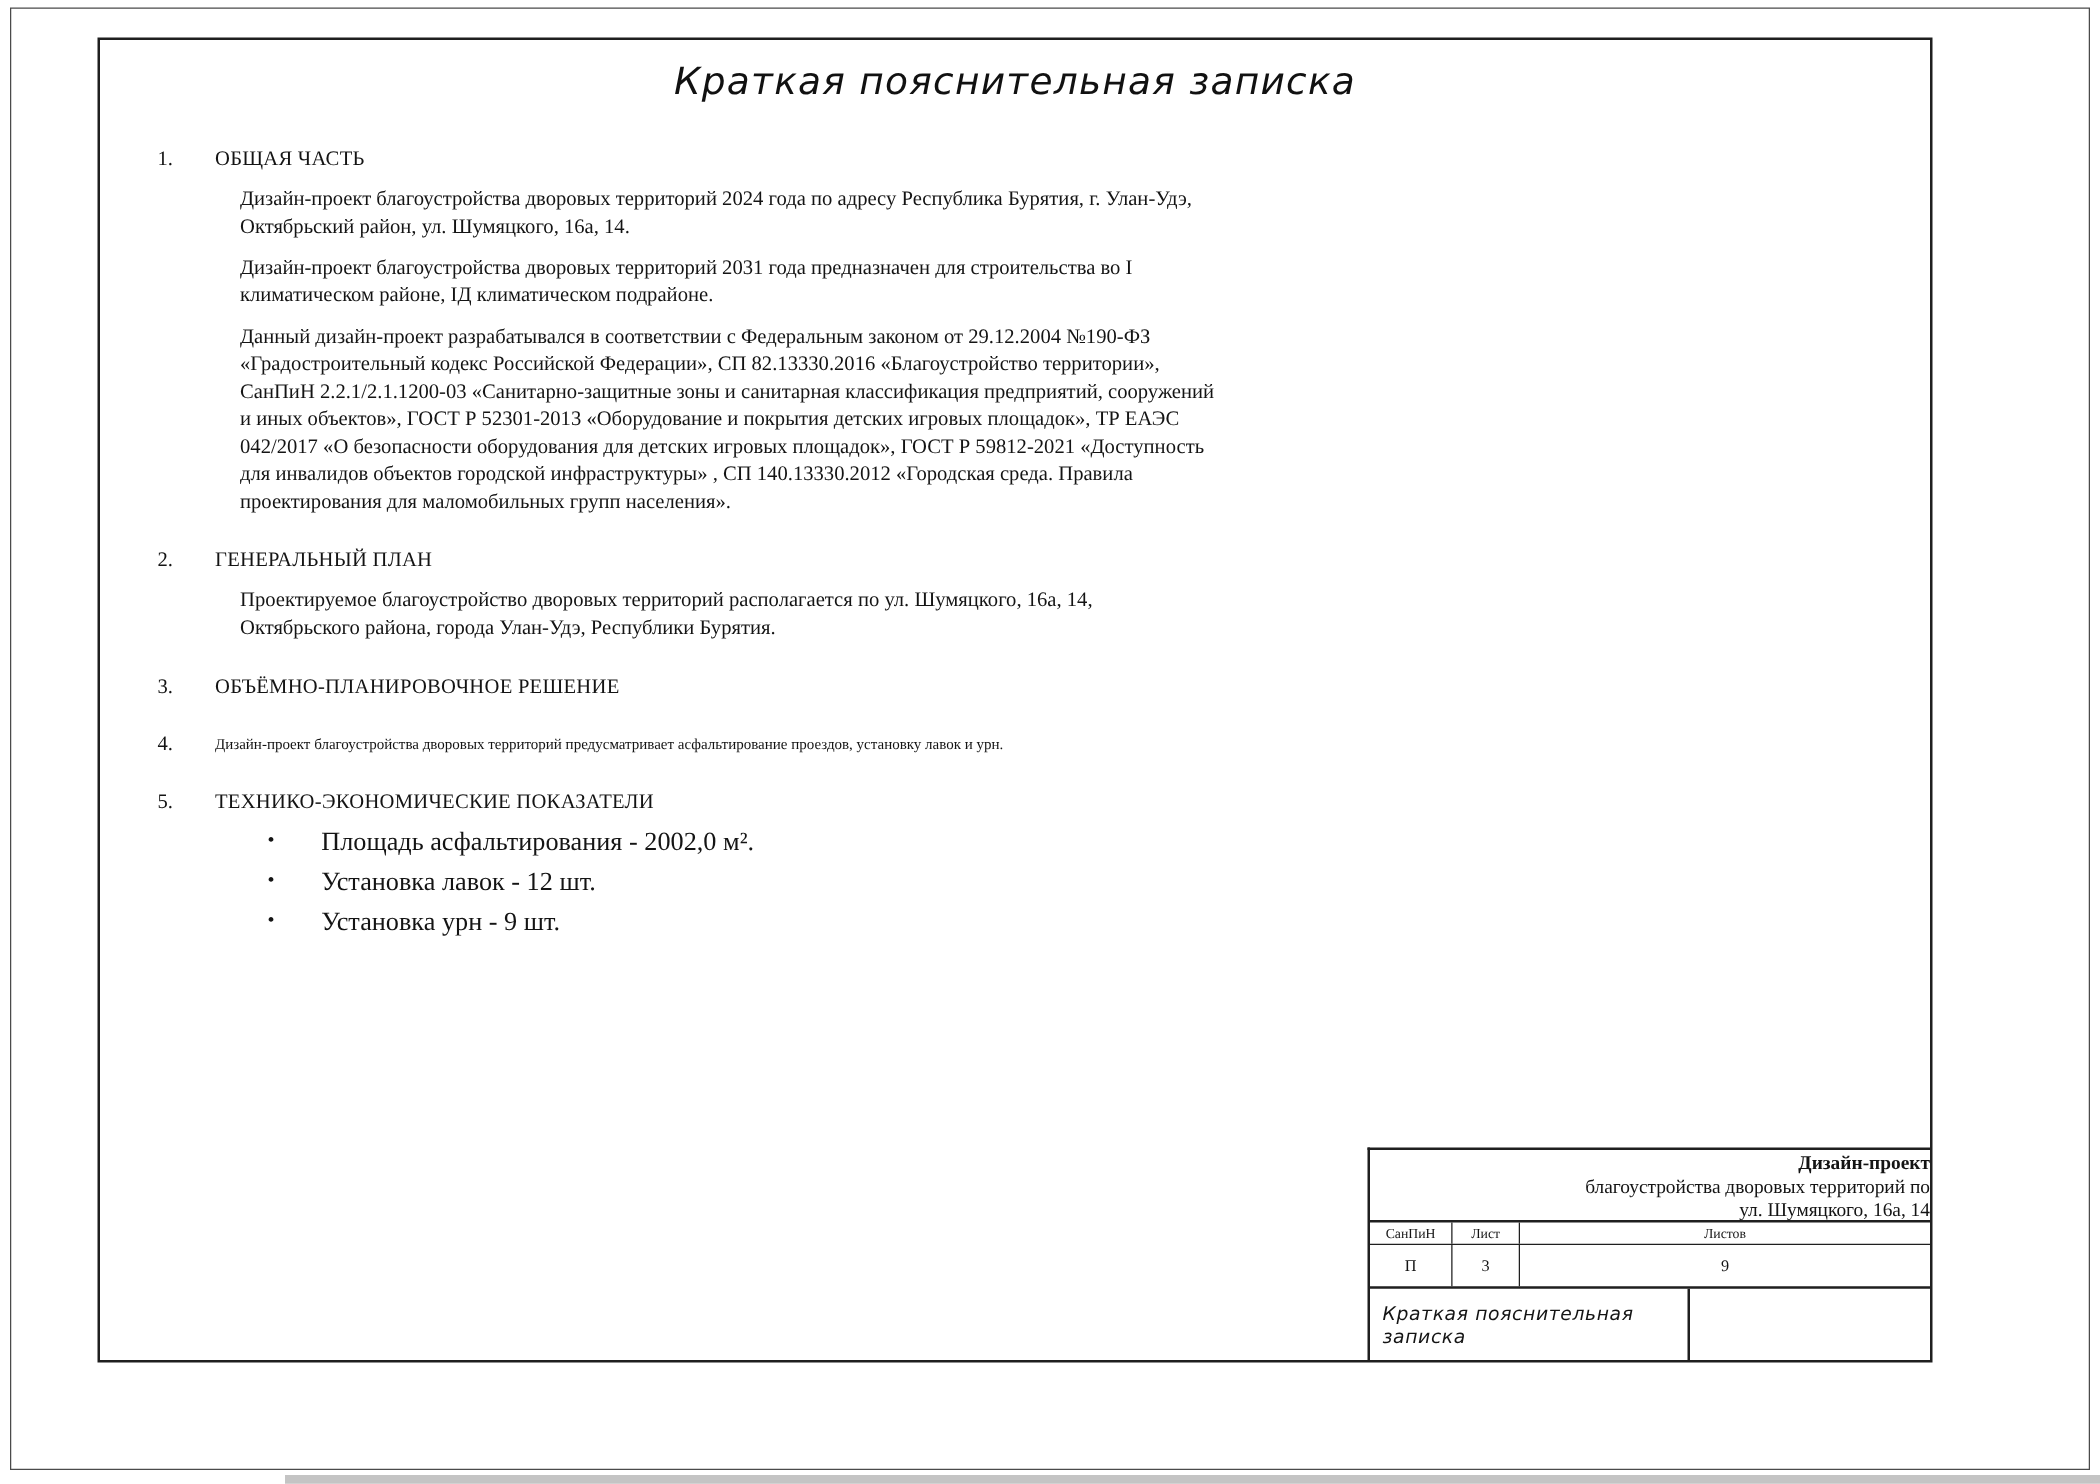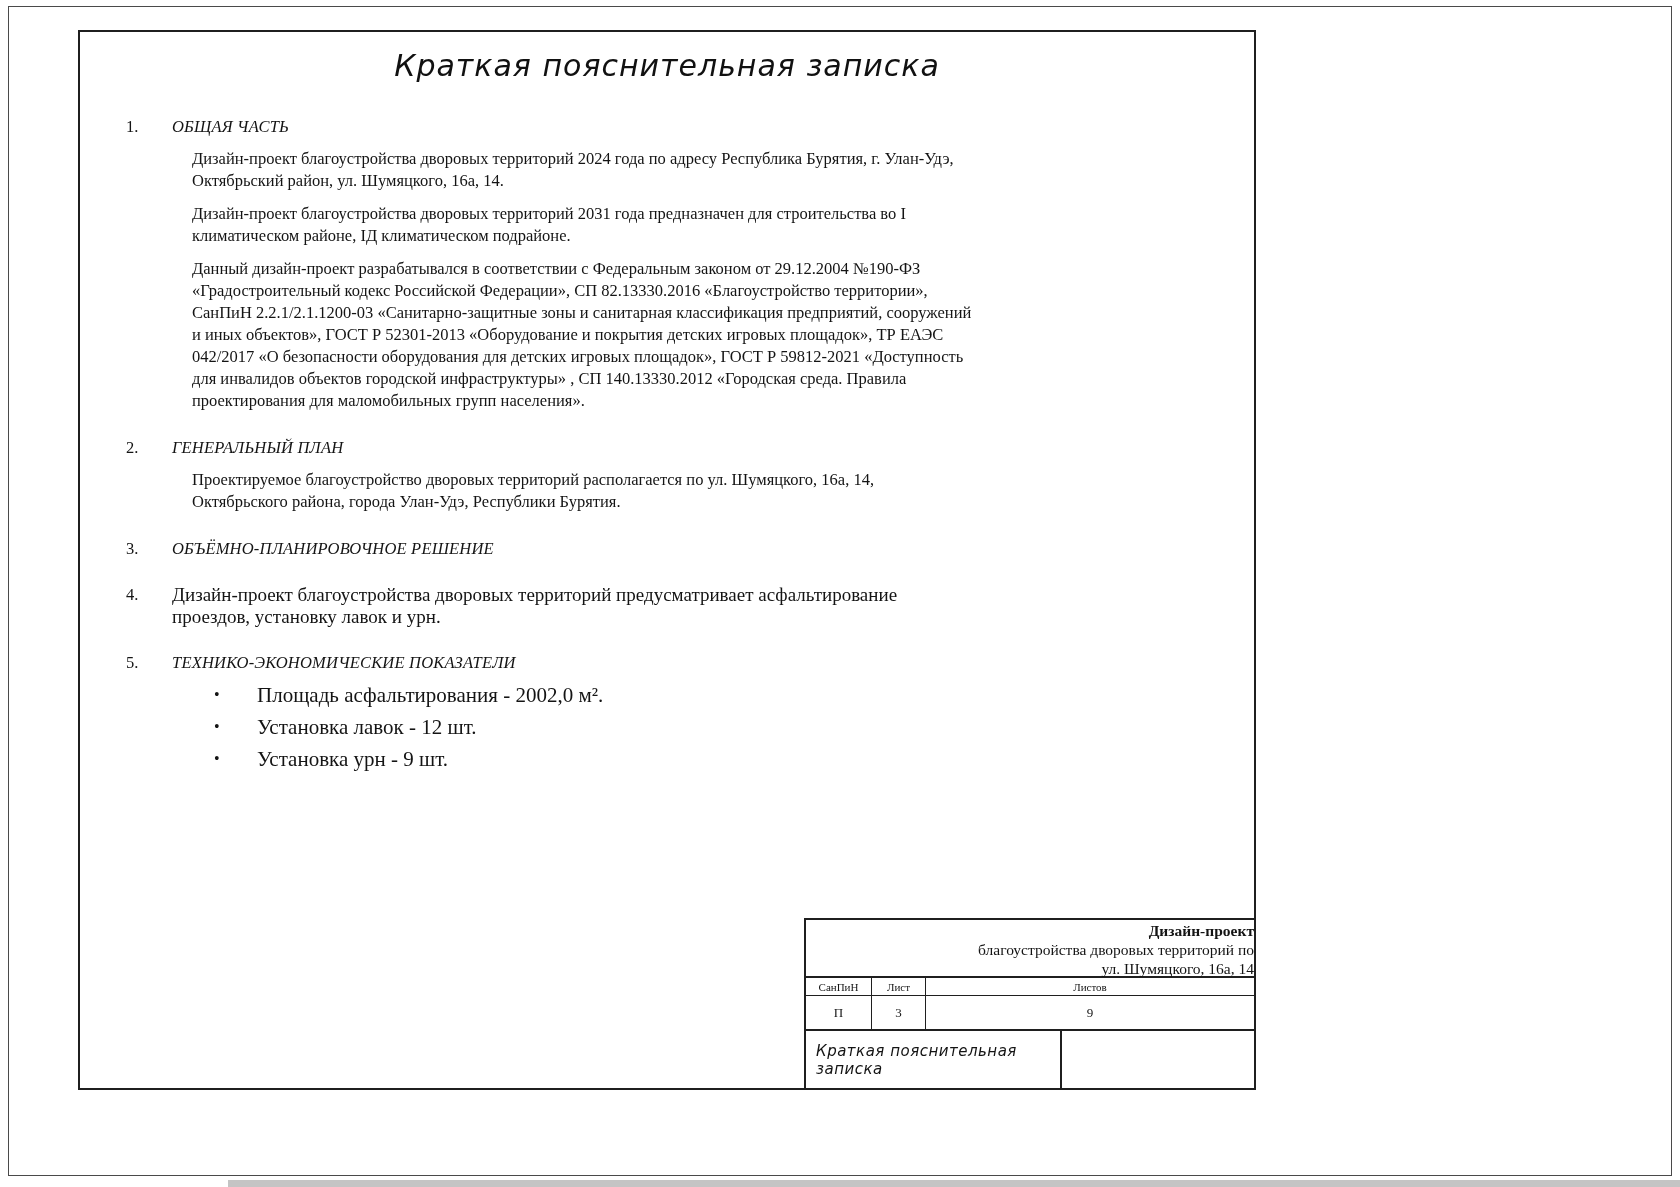--- a/index.html
+++ b/index.html
@@ -12,21 +12,21 @@
   }
   .outer-border {
     position:absolute; left:8px; top:6px; width:1664px; height:1170px;
     border:1px solid #4a4a4a;
   }
   .scan-strip {
     position:absolute; left:228px; bottom:0; right:0; height:7px;
     background:#c4c4c4;
   }
   .frame {
-    position:absolute; left:78px; top:30px; width:1178px; height:1060px;
+    position:absolute; left:78px; top:30px; width:1468px; height:1060px;
     border:2px solid #1f1f1f;
     background:#ffffff;
   }
   .doc-title {
     position:absolute; top:16px; left:0; right:0;
     text-align:center;
     font-family:"DejaVu Sans", sans-serif;
     font-style:italic;
     font-weight:500;
     font-size:30px;
@@ -41,24 +41,23 @@
     width:46px; flex:0 0 46px;
     font-size:16.5px; line-height:22px;
     padding-top:10px;
   }
   .body { width:802px; }
   .heading {
     font-size:16.5px; line-height:22px;
     padding-top:10px;
     margin-bottom:10px;
     letter-spacing:0.2px;
-    font-style:italic;
   }
   .plain-text {
-    font-size:19px; line-height:22px;
+    font-size:12px; line-height:22px;
     padding-top:10px;
     margin-bottom:10px;
   }
   .para {
     font-size:16.5px; line-height:22px;
     margin-bottom:11px;
     text-align:left;
     margin-left:20px;
   }
   .bullets { margin-top:6px; }

